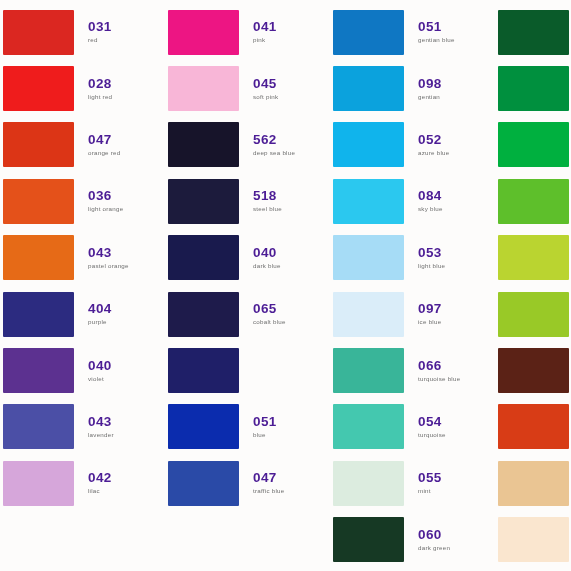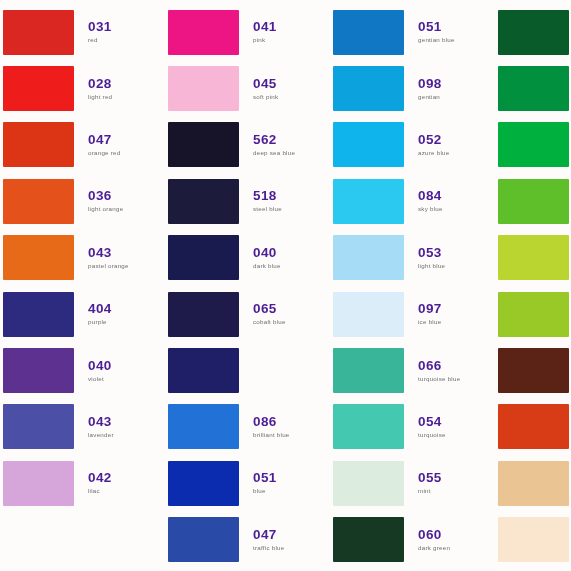--- a/index.html
+++ b/index.html
@@ -190,27 +190,20 @@
       <div class="swatch" style="background:#1E1B4B;"></div>
       <div class="label-block">
         <div class="code">065</div>
         <div class="name">cobalt blue</div>
       </div>
     </div>
     <div class="swatch-row">
       <div class="swatch" style="background:#1F1F68;"></div>
     </div>
     <div class="swatch-row">
-      <div class="swatch" style="background:#2271D7;"></div>
-      <div class="label-block">
-        <div class="code">086</div>
-        <div class="name">brilliant blue</div>
-      </div>
-    </div>
-    <div class="swatch-row">
       <div class="swatch" style="background:#0B2CAE;"></div>
       <div class="label-block">
         <div class="code">051</div>
         <div class="name">blue</div>
       </div>
     </div>
     <div class="swatch-row">
       <div class="swatch" style="background:#2A4AA7;"></div>
       <div class="label-block">
         <div class="code">047</div>

